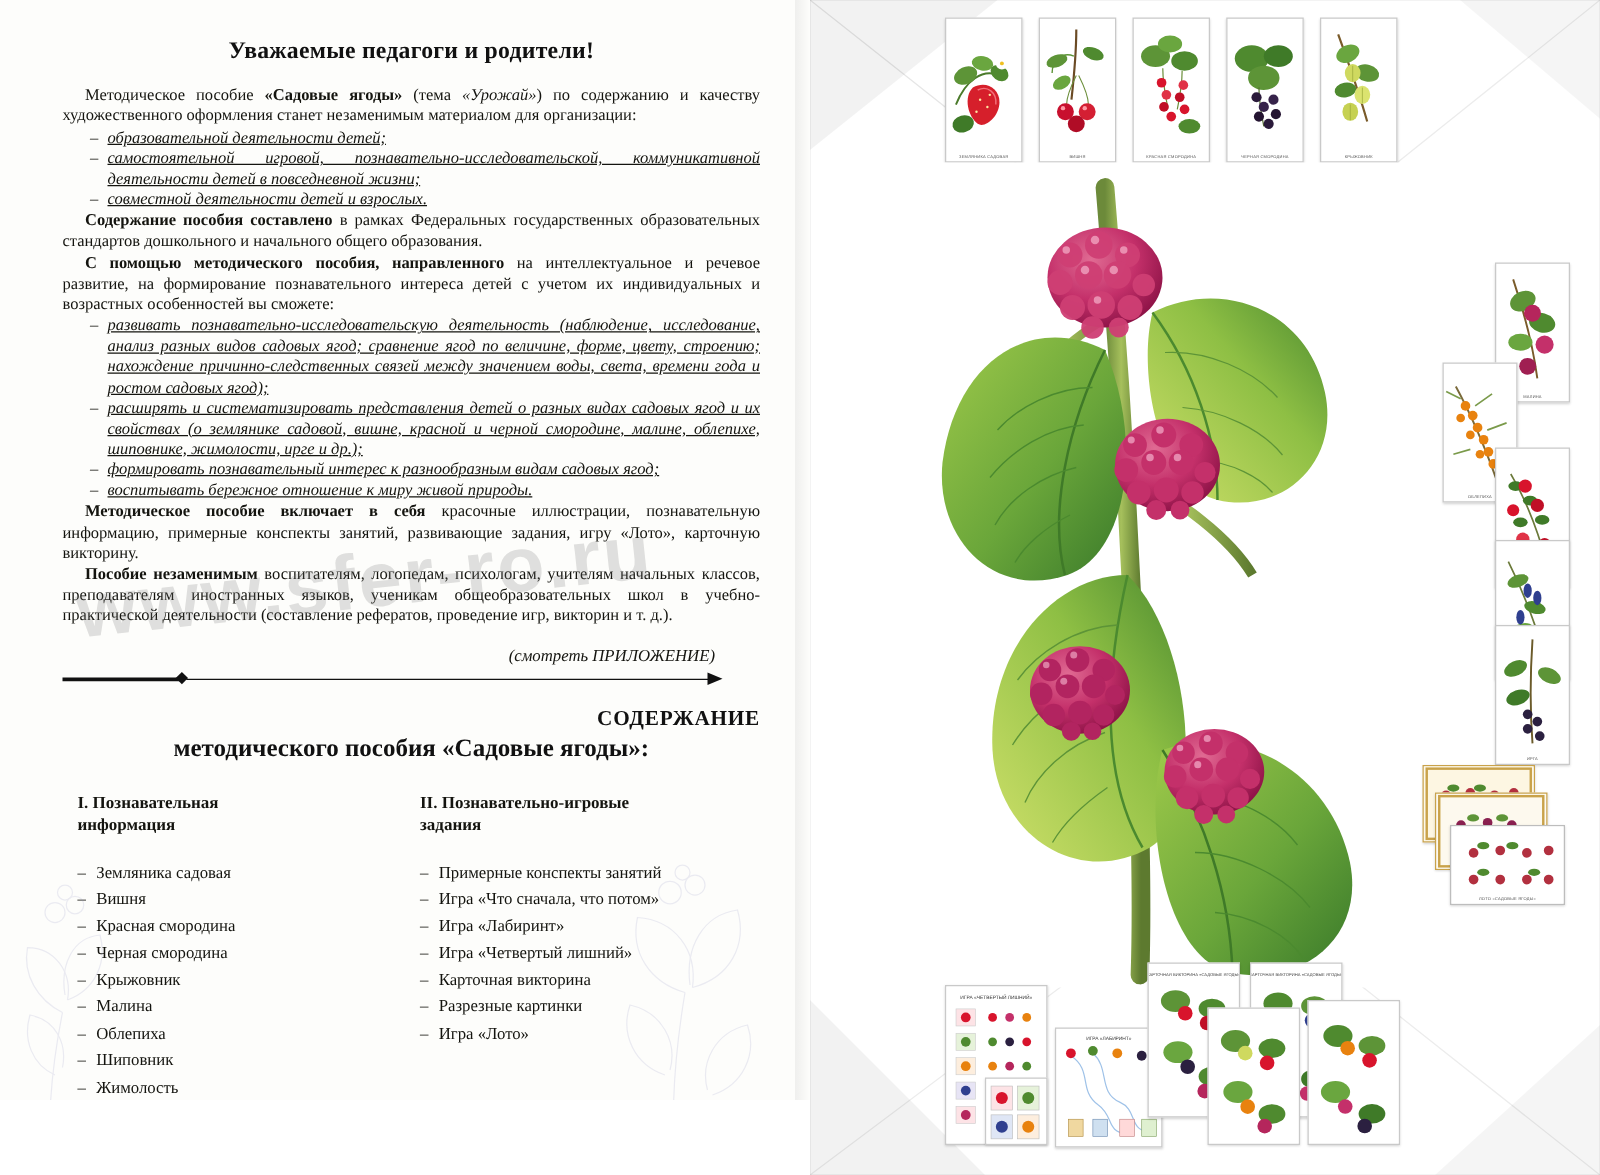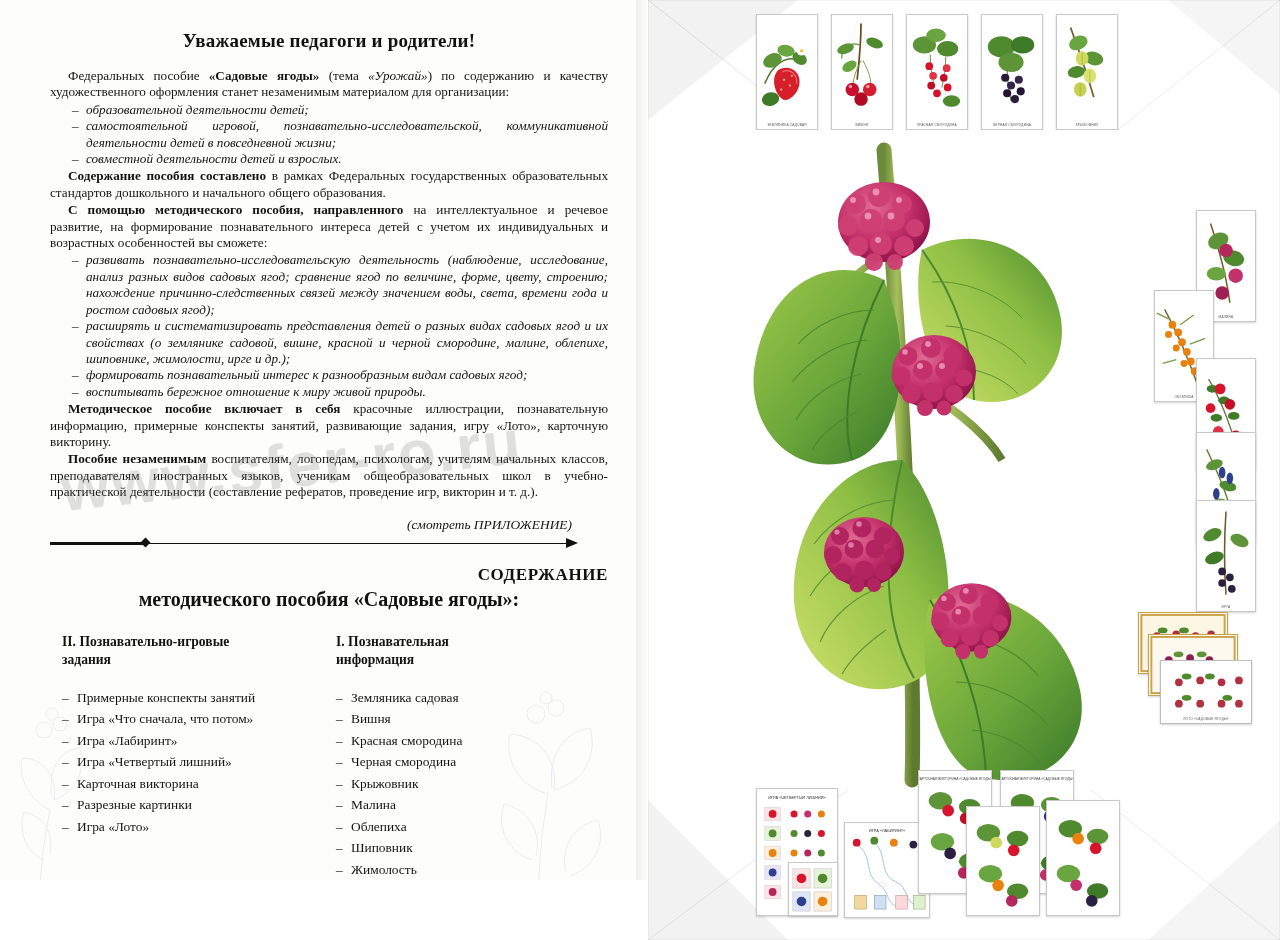--- a/index.html
+++ b/index.html
@@ -54,20 +54,21 @@
   ul.dashlist li{
     font-size:13.2px;
     line-height:16.4px;
     font-style:italic;
     text-align:justify;
     margin:0;
     text-indent:0;
     position:relative;
     padding-left:14px;
     color:#14140f;
+    text-decoration:underline;
   }
   ul.dashlist li:before{
     content:"\2013";
     position:absolute;left:0;top:0;
   }
   .see-appendix{
     text-align:right;
     font-style:italic;
     font-size:13.4px;
     margin:16px 0 2px 0;
@@ -153,21 +154,21 @@
 </head>
 <body>
 
 <div class="page">
 
   <div class="left-page">
 
     <div class="heading">Уважаемые педагоги и родители!</div>
 
     <p class="body">
-      <span>Федеральных пособие </span><b>«Садовые ягоды»</b><span> (тема </span><i>«Урожай»</i><span>) по содержанию и качеству художественного оформления станет незаменимым материалом для организации:</span>
+      <span>Методическое пособие </span><b>«Садовые ягоды»</b><span> (тема </span><i>«Урожай»</i><span>) по содержанию и качеству художественного оформления станет незаменимым материалом для организации:</span>
     </p>
 
     <ul class="dashlist">
       <li>образовательной деятельности детей;</li>
       <li>самостоятельной игровой, познавательно-исследовательской, коммуникативной деятельности детей в повседневной жизни;</li>
       <li>совместной деятельности детей и взрослых.</li>
     </ul>
 
     <p class="body">
       <b>Содержание пособия составлено</b><span> в рамках Федеральных государственных образовательных стандартов дошкольного и начального общего образования.</span>
@@ -198,52 +199,52 @@
       <div class="thick"></div>
       <div class="dot"></div>
       <div class="thin"></div>
       <div class="head"></div>
     </div>
 
     <div class="contents-title">СОДЕРЖАНИЕ</div>
     <div class="contents-sub">методического пособия  «Садовые ягоды»:</div>
 
     <div class="cols">
-      <div class="col">
-        <div class="col-title">
-          <div>II. Познавательно-игровые</div>
-          <div>задания</div>
-        </div>
-        <ul>
-          <li>Примерные конспекты занятий</li>
-          <li>Игра «Что сначала, что потом»</li>
-          <li>Игра «Лабиринт»</li>
-          <li>Игра «Четвертый лишний»</li>
-          <li>Карточная викторина</li>
-          <li>Разрезные картинки</li>
-          <li>Игра «Лото»</li>
-        </ul>
-      </div>
-
       <div class="col">
         <div class="col-title">
           <div>I. Познавательная</div>
           <div>информация</div>
         </div>
         <ul>
           <li>Земляника садовая</li>
           <li>Вишня</li>
           <li>Красная смородина</li>
           <li>Черная смородина</li>
           <li>Крыжовник</li>
           <li>Малина</li>
           <li>Облепиха</li>
           <li>Шиповник</li>
           <li>Жимолость</li>
           <li>Ирга</li>
+        </ul>
+      </div>
+
+      <div class="col">
+        <div class="col-title">
+          <div>II. Познавательно-игровые</div>
+          <div>задания</div>
+        </div>
+        <ul>
+          <li>Примерные конспекты занятий</li>
+          <li>Игра «Что сначала, что потом»</li>
+          <li>Игра «Лабиринт»</li>
+          <li>Игра «Четвертый лишний»</li>
+          <li>Карточная викторина</li>
+          <li>Разрезные картинки</li>
+          <li>Игра «Лото»</li>
         </ul>
       </div>
     </div>
 
     <svg class="sketch" style="left:10px;top:700px;width:80px;height:230px" viewBox="0 0 80 230">
       <g fill="none" stroke="#8d8fc0" stroke-width="1">
         <path d="M30 225 C28 180 34 140 40 110"></path>
         <path d="M40 110 C20 100 8 80 12 58 C34 58 48 78 44 100"></path>
         <path d="M44 100 C66 92 76 70 70 48 C48 50 38 72 42 96"></path>
         <circle cx="34" cy="30" r="8"></circle>

